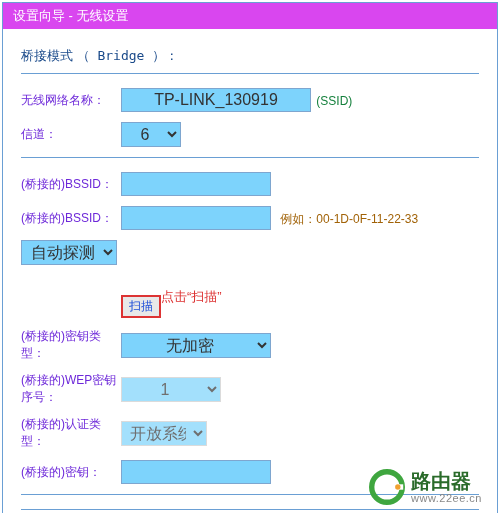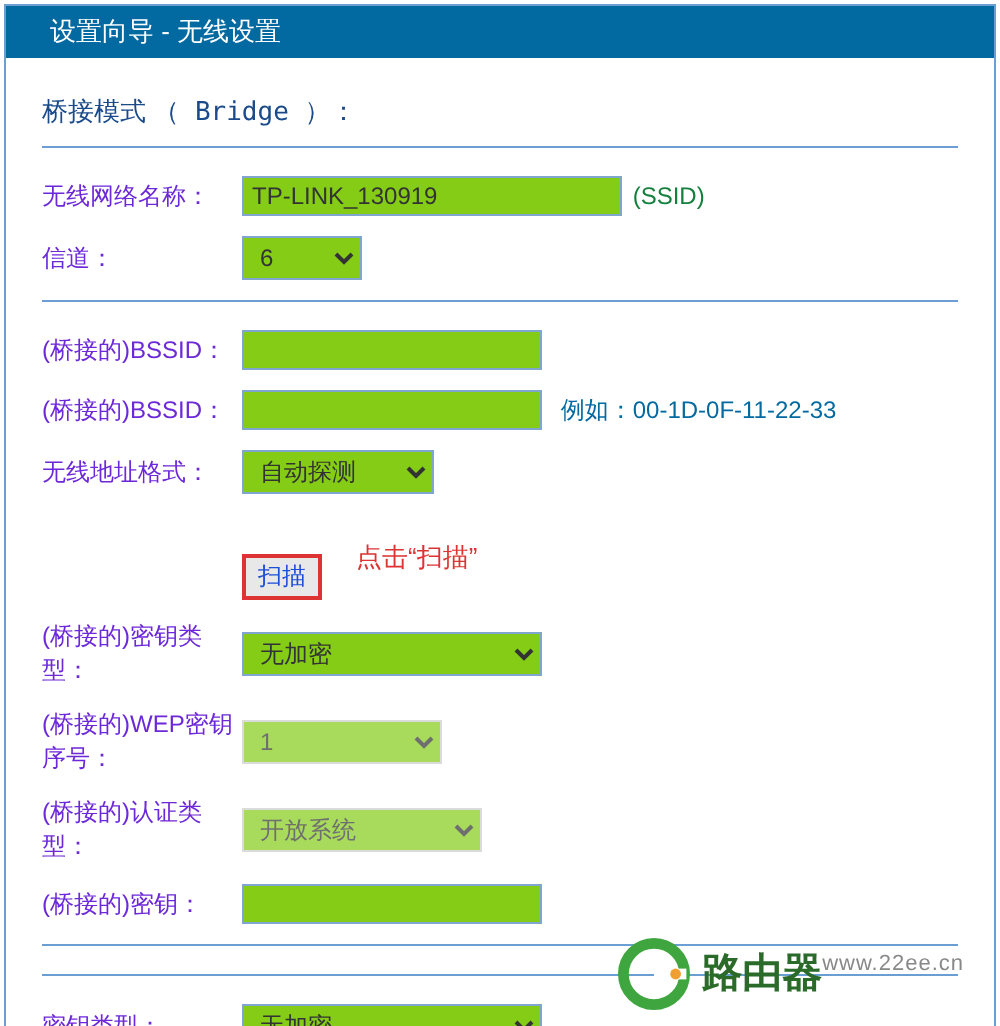--- a/index.html
+++ b/index.html
@@ -12,23 +12,23 @@
   height: 513px;
   overflow: hidden;
   position: relative;
 }
 .page {
   border: 1px solid #6a9fd4;
   margin: 2px;
   background: #fff;
 }
 .header {
-  background: #0369a1;
+  background: #d946ef;
   color: #fff;
-  padding: 4px 22px;
+  padding: 4px 10px;
   font-size: 13px;
 }
 .content {
   padding: 10px 18px 20px 18px;
 }
 .mode-row {
   margin: 8px 0 4px 0;
   color: #1a4a8a;
   font-size: 13px;
 }
@@ -44,68 +44,69 @@
   margin-bottom: 10px;
 }
 .label {
   width: 100px;
   text-align: left;
   color: #6d28d9;
 }
 .field input[type=text], .field select {
   border: 1px solid #7ea6cf;
   padding: 2px 4px;
-  font-size: 12px;
+  font-size: 16px;
   color: #333;
-  background: #84cc16;
+  background: #7dd3fc;
+  text-align: center;
 }
 .ssid-input { width: 190px; }
 .ssid-tag { color: #15803d; margin-left: 2px; }
 .channel-select { width: 60px; }
 .bridge-ssid { width: 150px; }
 .bridge-bssid { width: 150px; }
-.example { color: #0369a1; margin-left: 6px; }
+.example { color: #a16207; margin-left: 6px; }
 .addr-format { width: 96px; }
 .enc-select { width: 150px; }
 .wep-index { width: 100px; color: #999; border-color: #ccc !important; }
-.auth-select { width: 120px; color: #999; border-color: #ccc !important; }
+.auth-select { width: 86px; color: #999; border-color: #ccc !important; }
 .key-input { width: 150px; }
 .sec-enc { width: 150px; }
 .scan-row { display: flex; align-items: center; margin-bottom: 10px; }
 .scan-spacer { width: 100px; }
 .scan-btn {
   border: 2px solid #d33;
   background: #e8e8e8;
   color: #1d4ed8;
   padding: 1px 6px;
   font-size: 12px;
   cursor: pointer;
   margin-top: 20px;
 }
 .scan-note {
   color: #d33;
-  margin-left: 17px;
+  margin-left: 0;
   font-size: 13px;
 }
 .logo {
   position: absolute;
   bottom: 8px;
   right: 18px;
   display: flex;
   align-items: center;
   gap: 6px;
 }
 .logo .glyph {
   width: 36px;
   height: 36px;
   display: flex;
   align-items: center;
   justify-content: center;
 }
-.logo .text { display: flex; flex-direction: row; line-height: 1.1; }
+.logo .text { display: flex; flex-direction: column; line-height: 1.1; }
 .logo .name { color: #2a6b2a; font-size: 20px; font-weight: 700; }
 .logo .url { color: #888; font-size: 11px; letter-spacing: 0.5px; }
 </style>
 </head>
 <body>
 
 <div class="page">
   <div class="header">设置向导 - 无线设置</div>
   <div class="content">
 
@@ -144,21 +145,20 @@
 
     <div class="form-row">
       <div class="label">(桥接的)BSSID：</div>
       <div class="field">
         <input type="text" class="bridge-bssid" value="" style="">
         <span class="example">例如：00-1D-0F-11-22-33</span>
       </div>
     </div>
 
     <div class="form-row">
-      <div class="label">无线地址格式：</div>
       <div class="field">
         <select class="addr-format">
           <option>自动探测</option>
         </select>
       </div>
     </div>
 
     <div class="scan-row">
       <div class="scan-spacer"></div>
       <button class="scan-btn">扫描</button>

